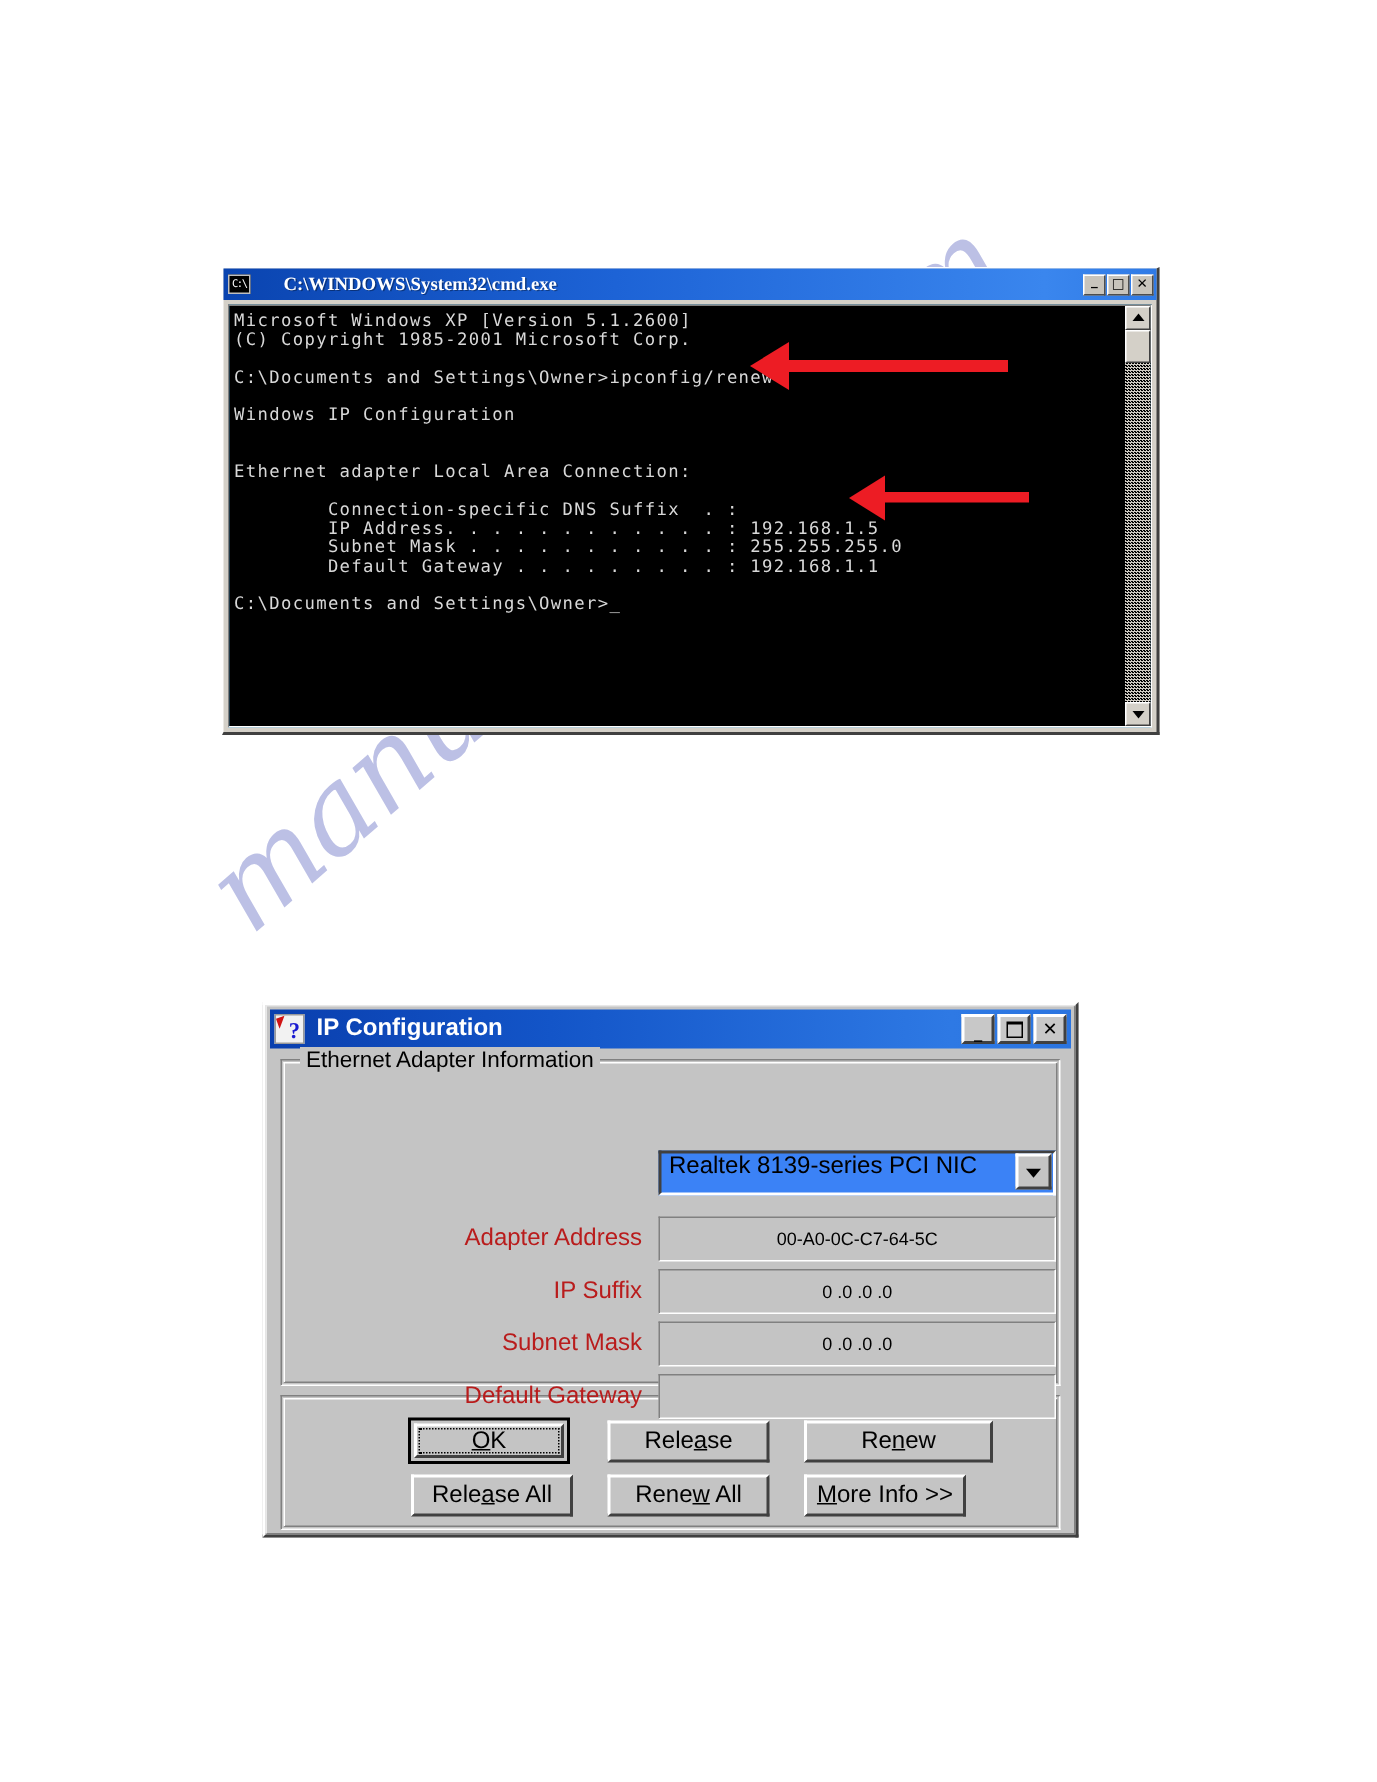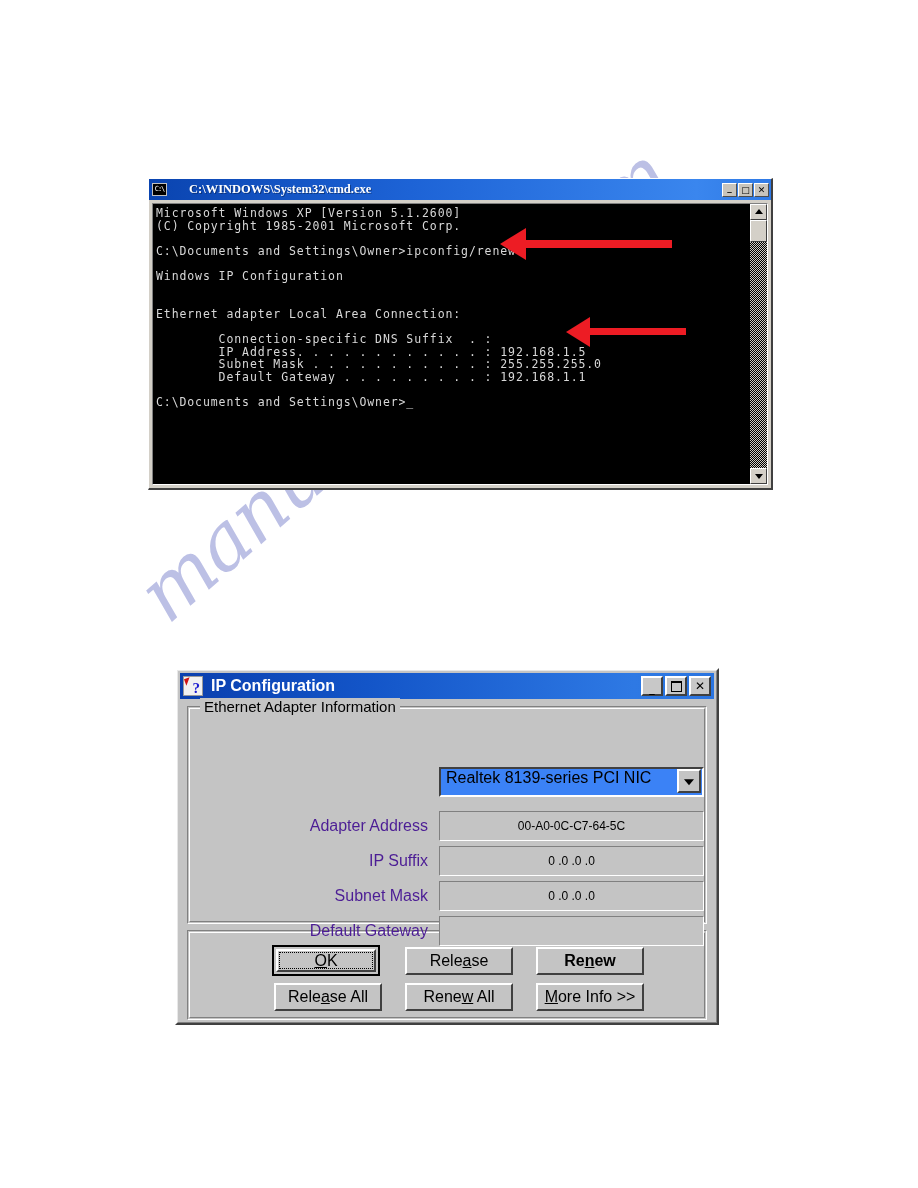--- a/index.html
+++ b/index.html
@@ -397,21 +397,21 @@
     height: 30px;
     z-index: 3;
   }
   .field-label {
     position: absolute;
     left: 40px;
     width: 200px;
     text-align: right;
     font-size: 16px;
     line-height: 30px;
-    color: #4c1d95;
+    color: #b91c1c;
     white-space: nowrap;
   }
   .field-value {
     position: absolute;
     left: 251px;
     width: 265px;
     height: 30px;
     background: #c4c4c4;
     border-top: 1px solid #808080;
     border-left: 1px solid #808080;
@@ -580,21 +580,21 @@
         <div class="dlg-button default" style="left:84px; top:14px; width:108px; height:31px;">
           <span class="inner"></span>
             <span class="focus"></span>
           <span class="lbl"><span class="acc">O</span><span>K</span></span>
         </div>
 
         <div class="dlg-button" style="left:217px; top:16px; width:108px; height:28px;">
           <span class="lbl"><span>Rele</span><span class="acc">a</span><span>se</span></span>
         </div>
 
-        <div class="dlg-button" style="left:348px; top:16px; width:108px; height:28px;font-weight:bold;">
+        <div class="dlg-button" style="left:348px; top:16px; width:126px; height:28px;">
           <span class="lbl"><span>Re</span><span class="acc">n</span><span>ew</span></span>
         </div>
 
         <div class="dlg-button" style="left:86px; top:52px; width:108px; height:28px;">
           <span class="lbl"><span>Rele</span><span class="acc">a</span><span>se All</span></span>
         </div>
 
         <div class="dlg-button" style="left:217px; top:52px; width:108px; height:28px;">
           <span class="lbl"><span>Rene</span><span class="acc">w</span><span> All</span></span>
         </div>

